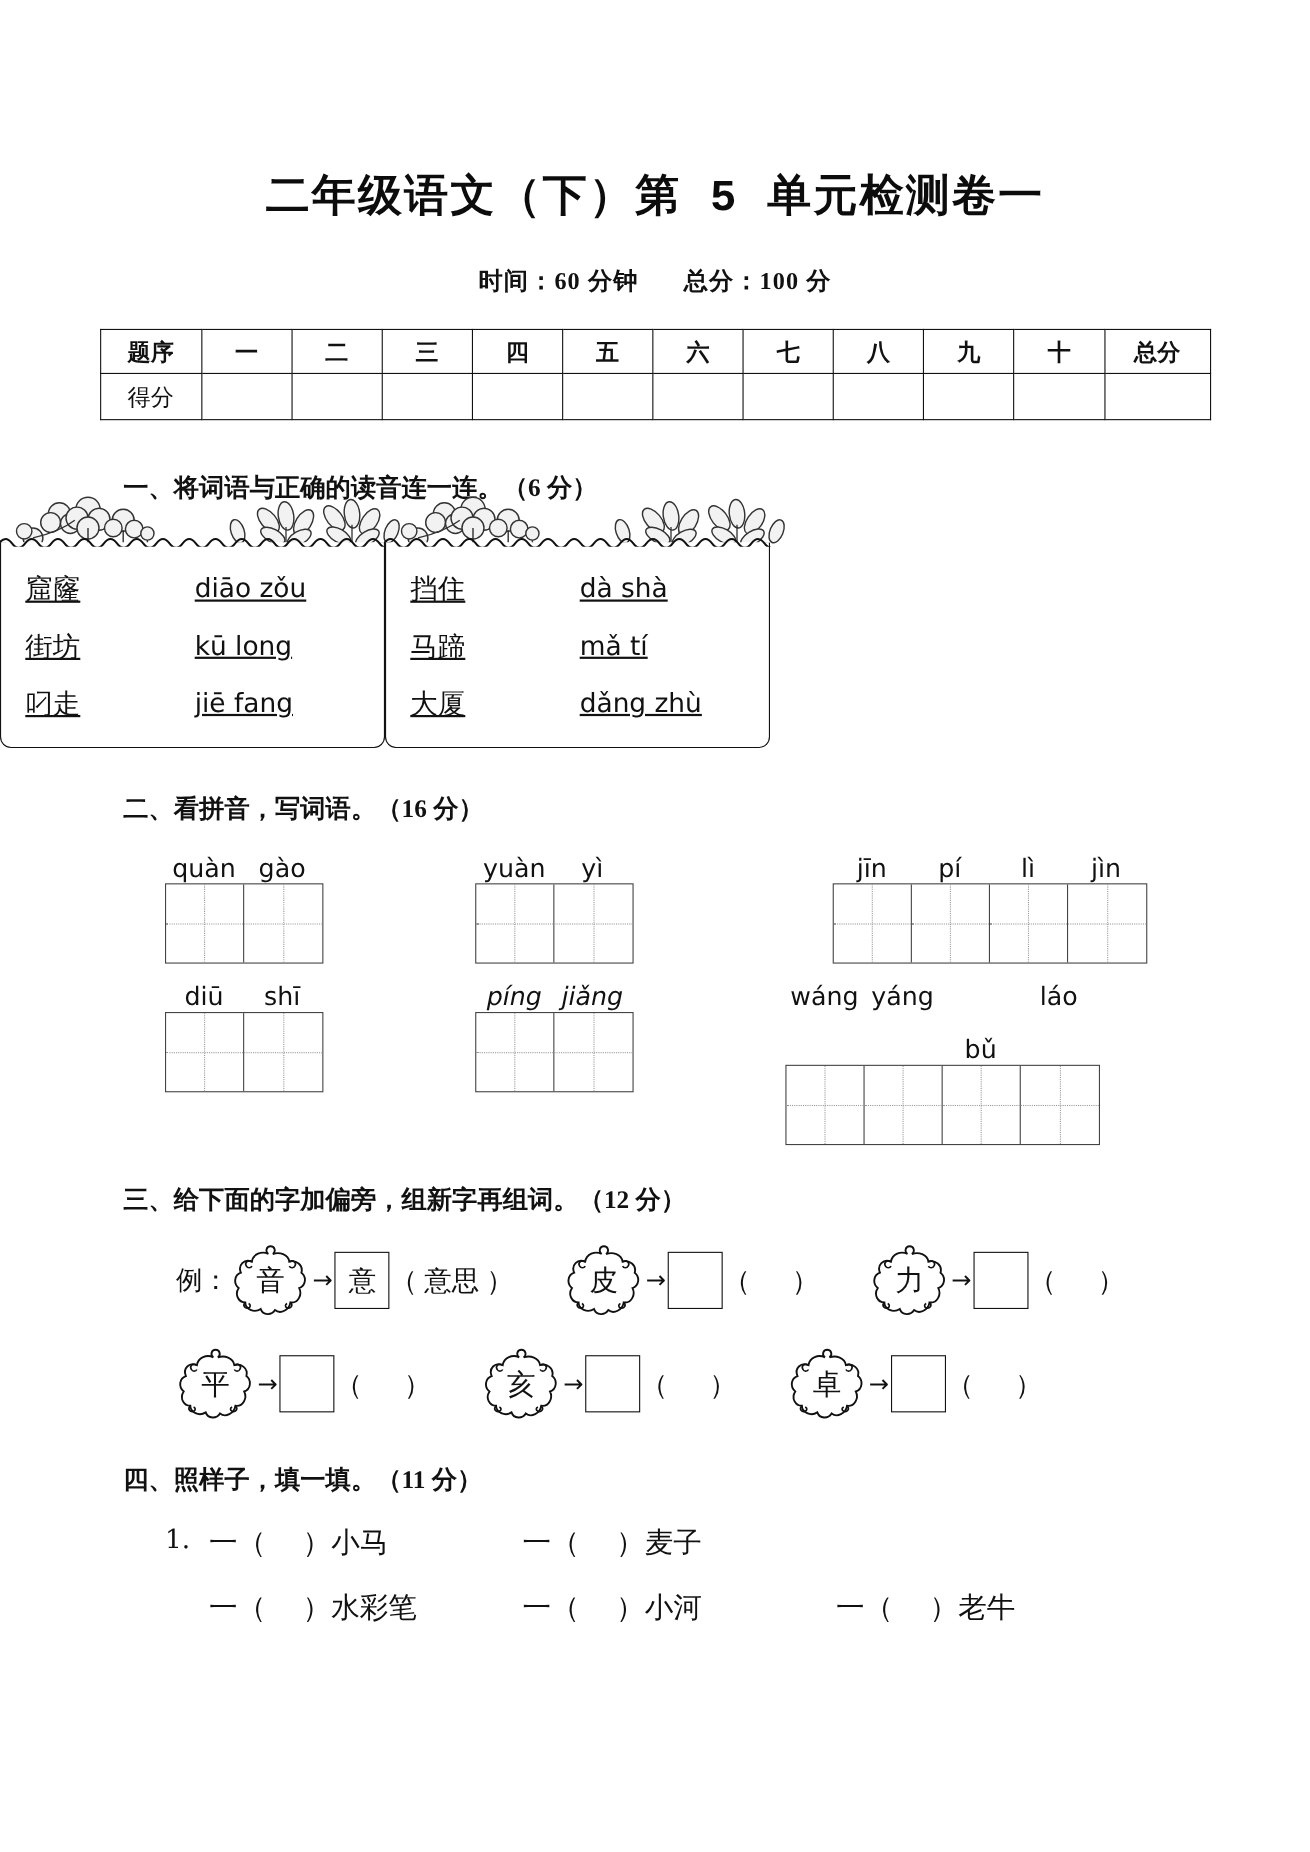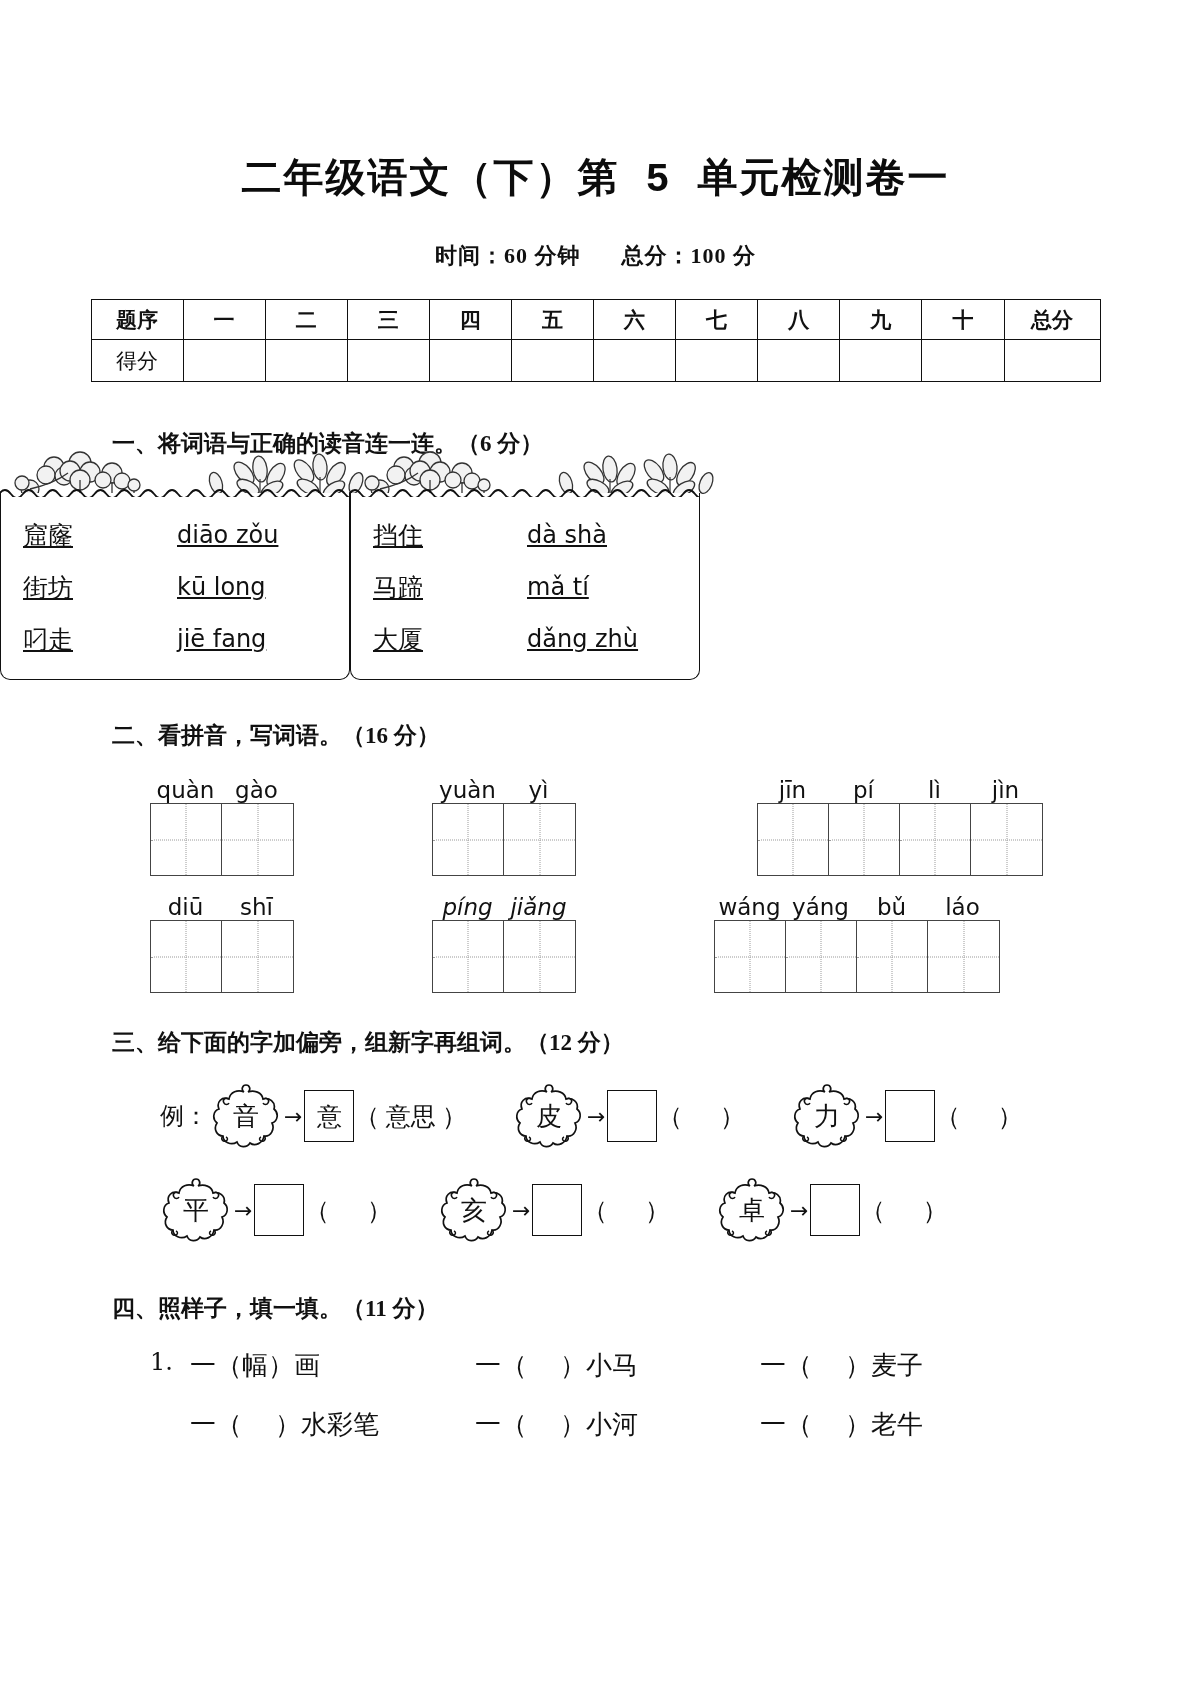--- a/index.html
+++ b/index.html
@@ -414,21 +414,21 @@
             <div class="tz-cell">
               <div class="tz-v"></div>
               <div class="tz-h"></div>
             </div>
           </div>
         </div>
         <div class="py-item" style="margin-right: 0px;">
           <div class="py-labels">
             <span style="width: 71px;">wáng</span>
             <span style="width: 71px;">yáng</span>
-            <span style="width: 71px;">bǔ</span>
+            <span style="width: 71px; margin-top: 48px;">bǔ</span>
             <span style="width: 71px;">láo</span>
           </div>
           <div class="tz-grid">
             <div class="tz-cell">
               <div class="tz-v"></div>
               <div class="tz-h"></div>
             </div>
             <div class="tz-cell">
               <div class="tz-v"></div>
               <div class="tz-h"></div>
@@ -565,28 +565,27 @@
     </svg>
             <span class="ch">卓</span>
           </div>
           <span class="arrow">→</span>
           <div class="ansbox"></div>
           <span class="paren">（      ）</span>
         </div>
       </div>
     </div>
 
-  <div class="sec-head" style="margin-top:47px;">
+  <div class="sec-head" style="margin-top:36px;">
     <span>四、照样子，填一填。</span><span class="pts">（11 分）</span>
   </div>
 
   <div class="mw-block">
     <div class="mw-row">
       <span class="mw-num">1.</span>
-      <span class="mw-cell">一（幅）画</span>
       <span class="mw-cell">一（    ）小马</span>
       <span class="mw-cell">一（    ）麦子</span>
     </div>
     <div class="mw-row">
       <span class="mw-num"></span>
       <span class="mw-cell">一（    ）水彩笔</span>
       <span class="mw-cell">一（    ）小河</span>
       <span class="mw-cell">一（    ）老牛</span>
     </div>
   </div>

